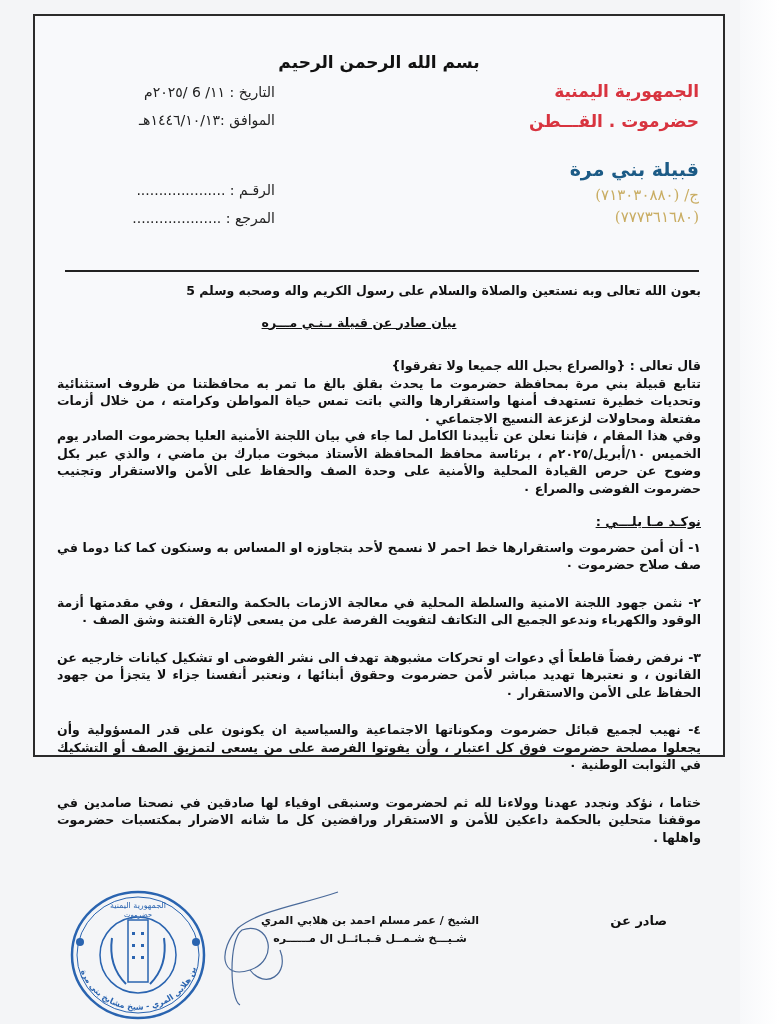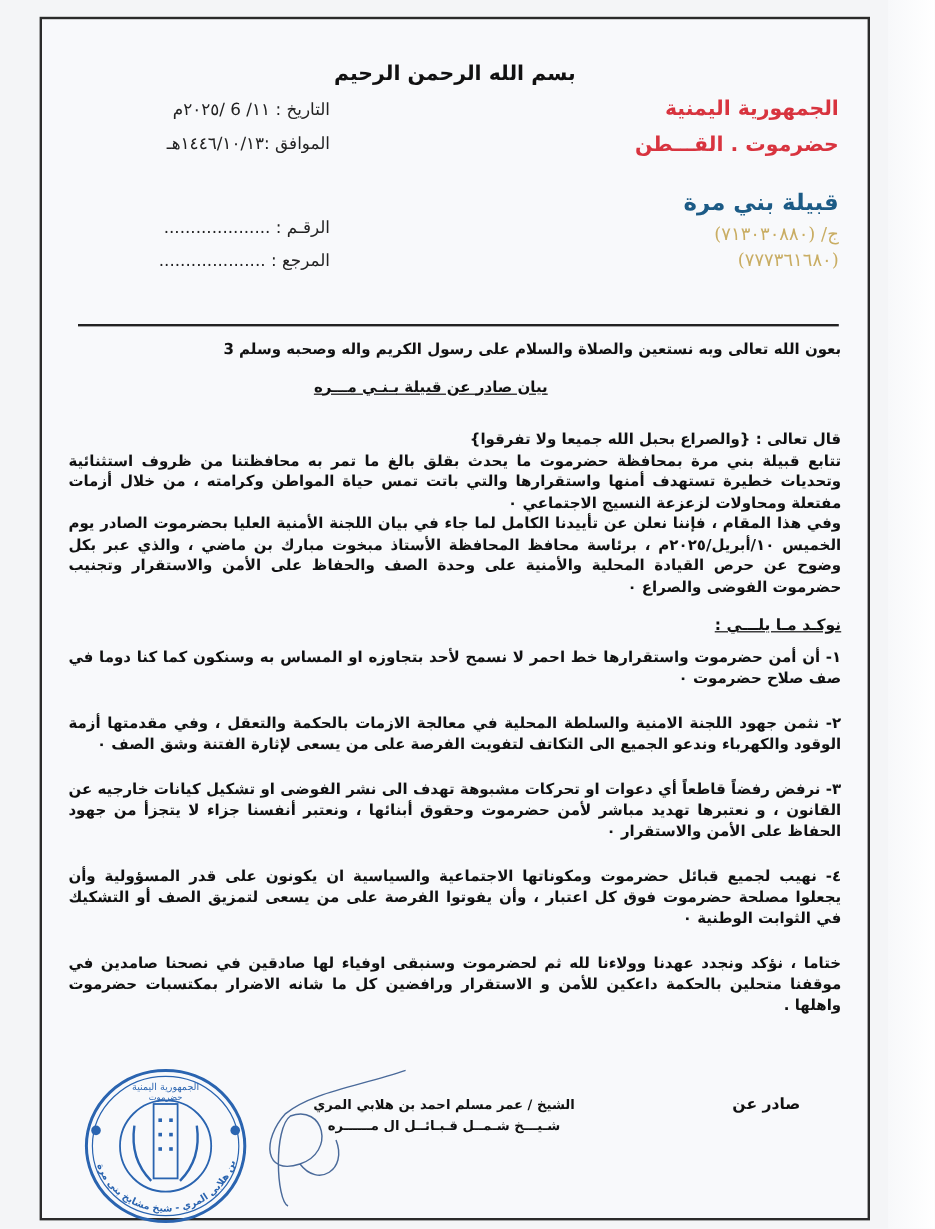--- a/index.html
+++ b/index.html
@@ -7,21 +7,21 @@
     width:779px; height:1024px; overflow:hidden;
     background:#f4f5f7;
     font-family:"DejaVu Sans", sans-serif;
     position:relative;
   }
   .page-edge {
     position:absolute; left:740px; top:0; width:39px; height:1024px;
     background:linear-gradient(to right,#f7f8fa,#ffffff);
   }
   .frame {
-    position:absolute; left:33px; top:14px; width:692px; height:1003px;
+    position:absolute; left:33px; top:14px; width:692px; height:743px;
     border:2px solid #2b2b2b;
     background:#f8f9fb;
     box-sizing:border-box;
   }
   .rtl { direction:rtl; unicode-bidi:embed; }
   .basmala {
     position:absolute; top:36px; left:0; right:0; text-align:center;
     font-weight:bold; font-size:17px; color:#111;
   }
   .hdr-right {
@@ -89,21 +89,21 @@
     <div>الموافق :١٤٤٦/١٠/١٣هـ</div>
     <div class="ref-block">
       <div>الرقـم : ....................</div>
       <div>المرجع : ....................</div>
     </div>
   </div>
 
   <div class="divider"></div>
 
   <div class="body-text">
-    <p class="greeting">بعون الله تعالى وبه نستعين والصلاة والسلام على رسول الكريم واله وصحبه وسلم 3</p>
+    <p class="greeting">بعون الله تعالى وبه نستعين والصلاة والسلام على رسول الكريم واله وصحبه وسلم 5</p>
     <p class="subject">بيان صادر عن قبيلة بـنـي مـــره</p>
     <p class="p">قال تعالى : {والصراع بحبل الله جميعا ولا تفرقوا}</p>
     <p class="p">تتابع قبيلة بني مرة بمحافظة حضرموت ما يحدث بقلق بالغ ما تمر به محافظتنا من ظروف استثنائية وتحديات خطيرة تستهدف أمنها واستقرارها والتي باتت تمس حياة المواطن وكرامته ، من خلال أزمات مفتعلة ومحاولات لزعزعة النسيج الاجتماعي ٠</p>
     <p class="p">وفي هذا المقام ، فإننا نعلن عن تأييدنا الكامل لما جاء في بيان اللجنة الأمنية العليا بحضرموت الصادر يوم الخميس ١٠/أبريل/٢٠٢٥م ، برئاسة محافظ المحافظة الأستاذ مبخوت مبارك بن ماضي ، والذي عبر بكل وضوح عن حرص القيادة المحلية والأمنية على وحدة الصف والحفاظ على الأمن والاستقرار وتجنيب حضرموت الفوضى والصراع ٠</p>
     <p class="heading2">نوكـد مـا يلـــي :</p>
     <p class="item">١- أن أمن حضرموت واستقرارها خط احمر لا نسمح لأحد بتجاوزه او المساس به وسنكون كما كنا دوما في صف صلاح حضرموت ٠</p>
     <p class="item">٢- نثمن جهود اللجنة الامنية والسلطة المحلية في معالجة الازمات بالحكمة والتعقل ، وفي مقدمتها أزمة الوقود والكهرباء وندعو الجميع الى التكاتف لتفويت الفرصة على من يسعى لإثارة الفتنة وشق الصف ٠</p>
     <p class="item">٣- نرفض رفضاً قاطعاً أي دعوات او تحركات مشبوهة تهدف الى نشر الفوضى او تشكيل كيانات خارجيه عن القانون ، و نعتبرها تهديد مباشر لأمن حضرموت وحقوق أبنائها ، ونعتبر أنفسنا جزاء لا يتجزأ من جهود الحفاظ على الأمن والاستقرار ٠</p>
     <p class="item">٤- نهيب لجميع قبائل حضرموت ومكوناتها الاجتماعية والسياسية ان يكونون على قدر المسؤولية وأن يجعلوا مصلحة حضرموت فوق كل اعتبار ، وأن يفوتوا الفرصة على من يسعى لتمزيق الصف أو التشكيك في الثوابت الوطنية ٠</p>
     <p class="p closing">ختاما ، نؤكد ونجدد عهدنا وولاءنا لله ثم لحضرموت وسنبقى اوفياء لها صادقين في نصحنا صامدين في موقفنا متحلين بالحكمة داعكين للأمن و الاستقرار ورافضين كل ما شانه الاضرار بمكتسبات حضرموت واهلها .</p>

